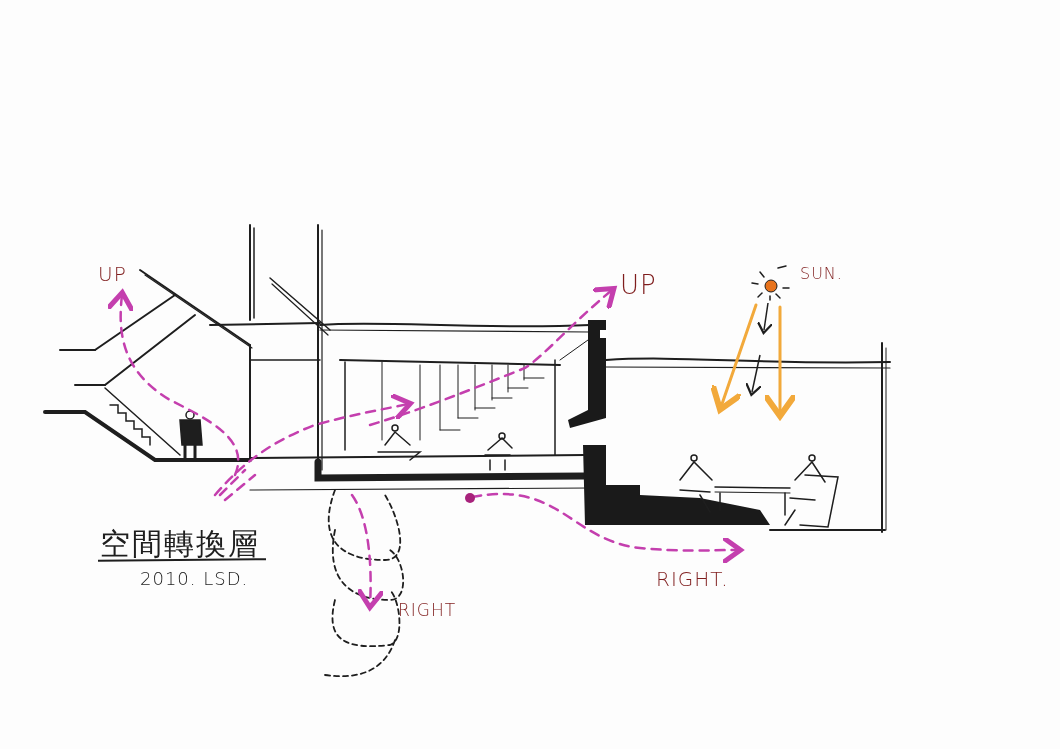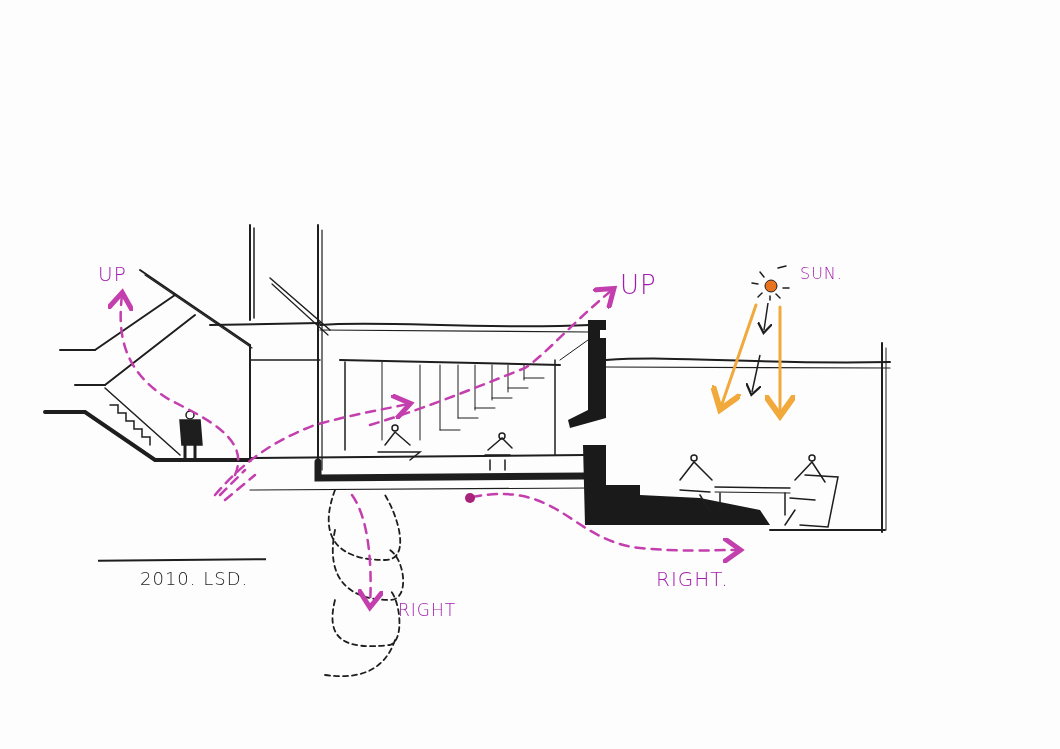--- a/index.html
+++ b/index.html
@@ -1,20 +1,20 @@
 <!DOCTYPE html>
 <html><head>
 <meta charset="utf-8">
 <style>
   html, body { margin: 0; padding: 0; background: #ffffff; }
   body { width: 1060px; height: 749px; position: relative; overflow: hidden; font-family: "DejaVu Sans", sans-serif; }
   .paper { position: absolute; left: 0; top: 0; width: 1060px; height: 749px; background: #fdfdfd; }
   svg.sketch { position: absolute; left: 0; top: 0; }
   .label { position: absolute; font-family: "DejaVu Sans", sans-serif; font-weight: 300; letter-spacing: 1px; white-space: nowrap; }
-  .magenta { color: #a21caf; text-align: center; }
+  .magenta { color: #7f1d1d; text-align: center; }
   .ink { color: #1e1e1e; }
   .lbl-up-left { left: 98px; top: 262px; font-size: 20px; }
   .lbl-up-mid { left: 620px; top: 270px; font-size: 26px; }
   .lbl-sun { left: 800px; top: 264px; font-size: 16px; }
   .lbl-right { left: 656px; top: 567px; font-size: 20px; }
   .lbl-down { left: 398px; top: 600px; font-size: 17px; }
   .lbl-convert { left: 72px; top: 482px; font-size: 30px; letter-spacing: 0; font-weight: 300; }
   .lbl-chinese { left: 100px; top: 524px; font-size: 30px; letter-spacing: 2px; }
   .lbl-sign { left: 140px; top: 568px; font-size: 18px; letter-spacing: 1px; }
   .underline { position: absolute; left: 98px; top: 559px; width: 168px; height: 2px; background: #1e1e1e; transform: rotate(-0.5deg); }
@@ -167,16 +167,17 @@
       <path d="M760,355 L752,392" marker-end="url(#inkArrow)"></path>
     </g>
   </svg>
 
   <div class="label magenta lbl-up-left">UP</div>
   <div class="label magenta lbl-up-mid">UP</div>
   <div class="label magenta lbl-sun">SUN.</div>
   <div class="label magenta lbl-right">RIGHT.</div>
   <div class="label magenta lbl-down">RIGHT</div>
 
+  <div class="label ink lbl-chinese">空間轉換層</div>
   <div class="underline"></div>
   <div class="label ink lbl-sign">2010. LSD.</div>
 
 </div>
 
 </body></html>

